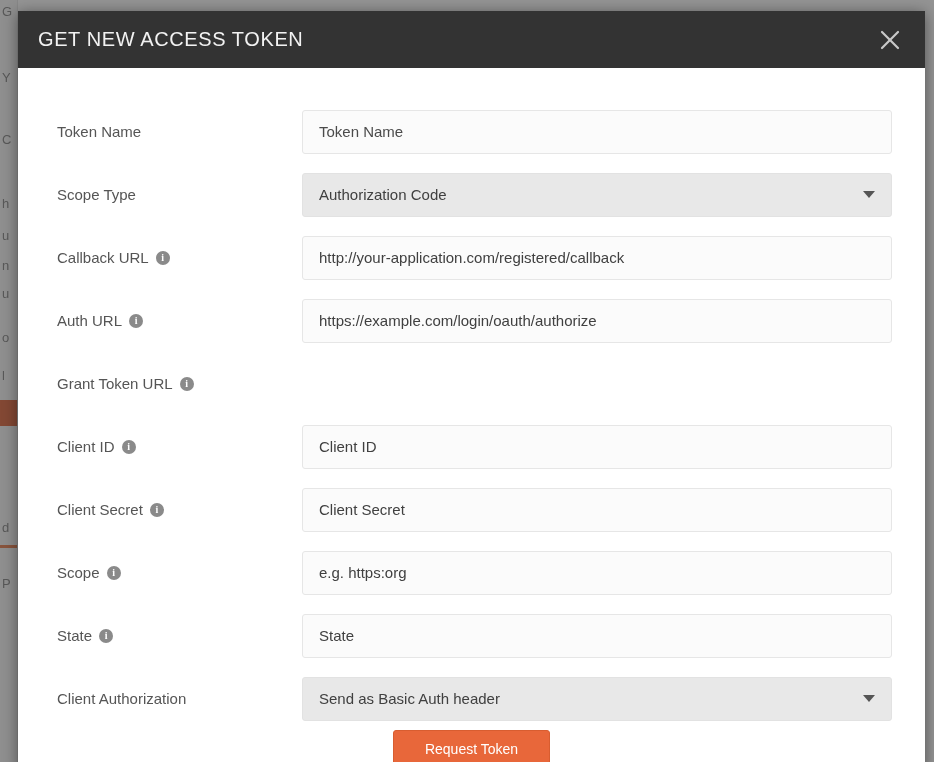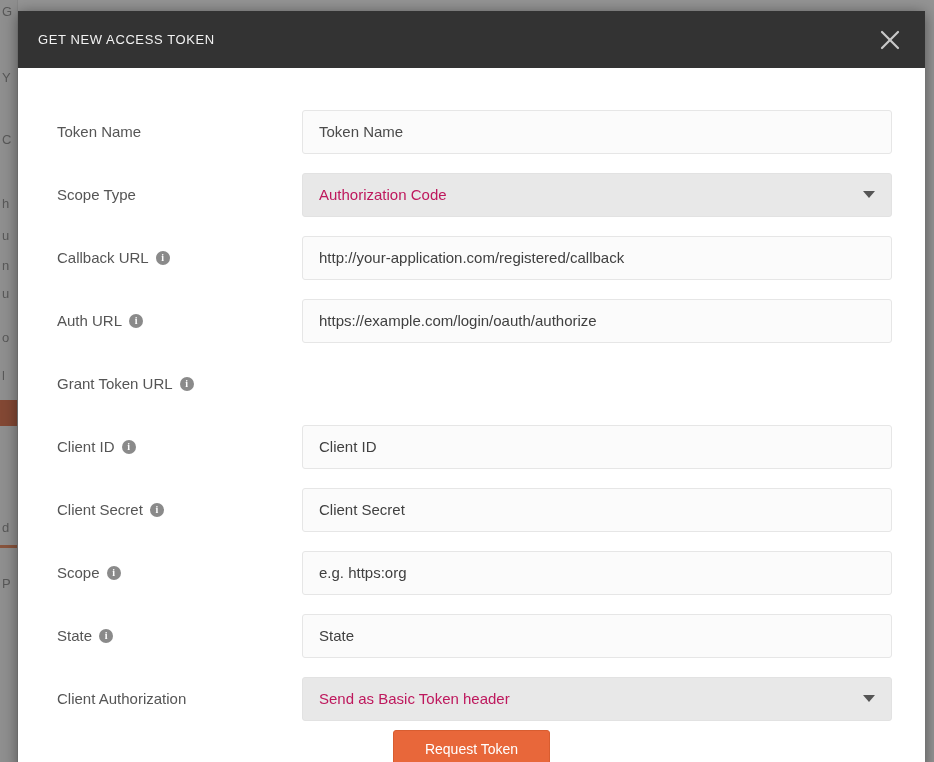--- a/index.html
+++ b/index.html
@@ -71,21 +71,21 @@
   #modal-header {
     height: 57px;
     background: #333333;
     display: flex;
     align-items: center;
     justify-content: space-between;
     padding: 0 18px 0 20px;
   }
   #modal-title {
     color: #f2f2f2;
-    font-size: 13px;
+    font-size: 20px;
     letter-spacing: 0.6px;
     font-weight: normal;
     font-family: "Liberation Sans", sans-serif;
   }
   #close-button {
     width: 34px;
     height: 34px;
     display: flex;
     align-items: center;
     justify-content: center;
@@ -148,21 +148,21 @@
     padding: 0 16px;
     font-size: 15px;
     font-family: "Liberation Sans", sans-serif;
   }
   .field.value-text { color: #4b4b4b; }
   .field.placeholder-text { color: #404040; }
 
   .field.select {
     background: #e8e8e8;
     border-color: #e2e2e2;
-    color: #be185d;
+    color: #404040;
     justify-content: space-between;
   }
 
   .caret {
     width: 0; height: 0;
     border-left: 6px solid transparent;
     border-right: 6px solid transparent;
     border-top: 7px solid #555555;
     flex: 0 0 auto;
     margin-left: 10px;
@@ -303,21 +303,21 @@
           </div>
           <div class="field placeholder-text">
             <span>State</span>
           </div>
         </div>
         <div class="form-row">
           <div class="form-label">
             <span>Client Authorization</span>
           </div>
           <div class="field select">
-            <span>Send as Basic Token header</span>
+            <span>Send as Basic Auth header</span>
             <span class="caret"></span>
           </div>
         </div>
       </div>
 
     <div id="footer">
       <button id="request-token-button" style="background: rgb(232, 103, 58);">Request Token</button>
     </div>
   </div>
 

